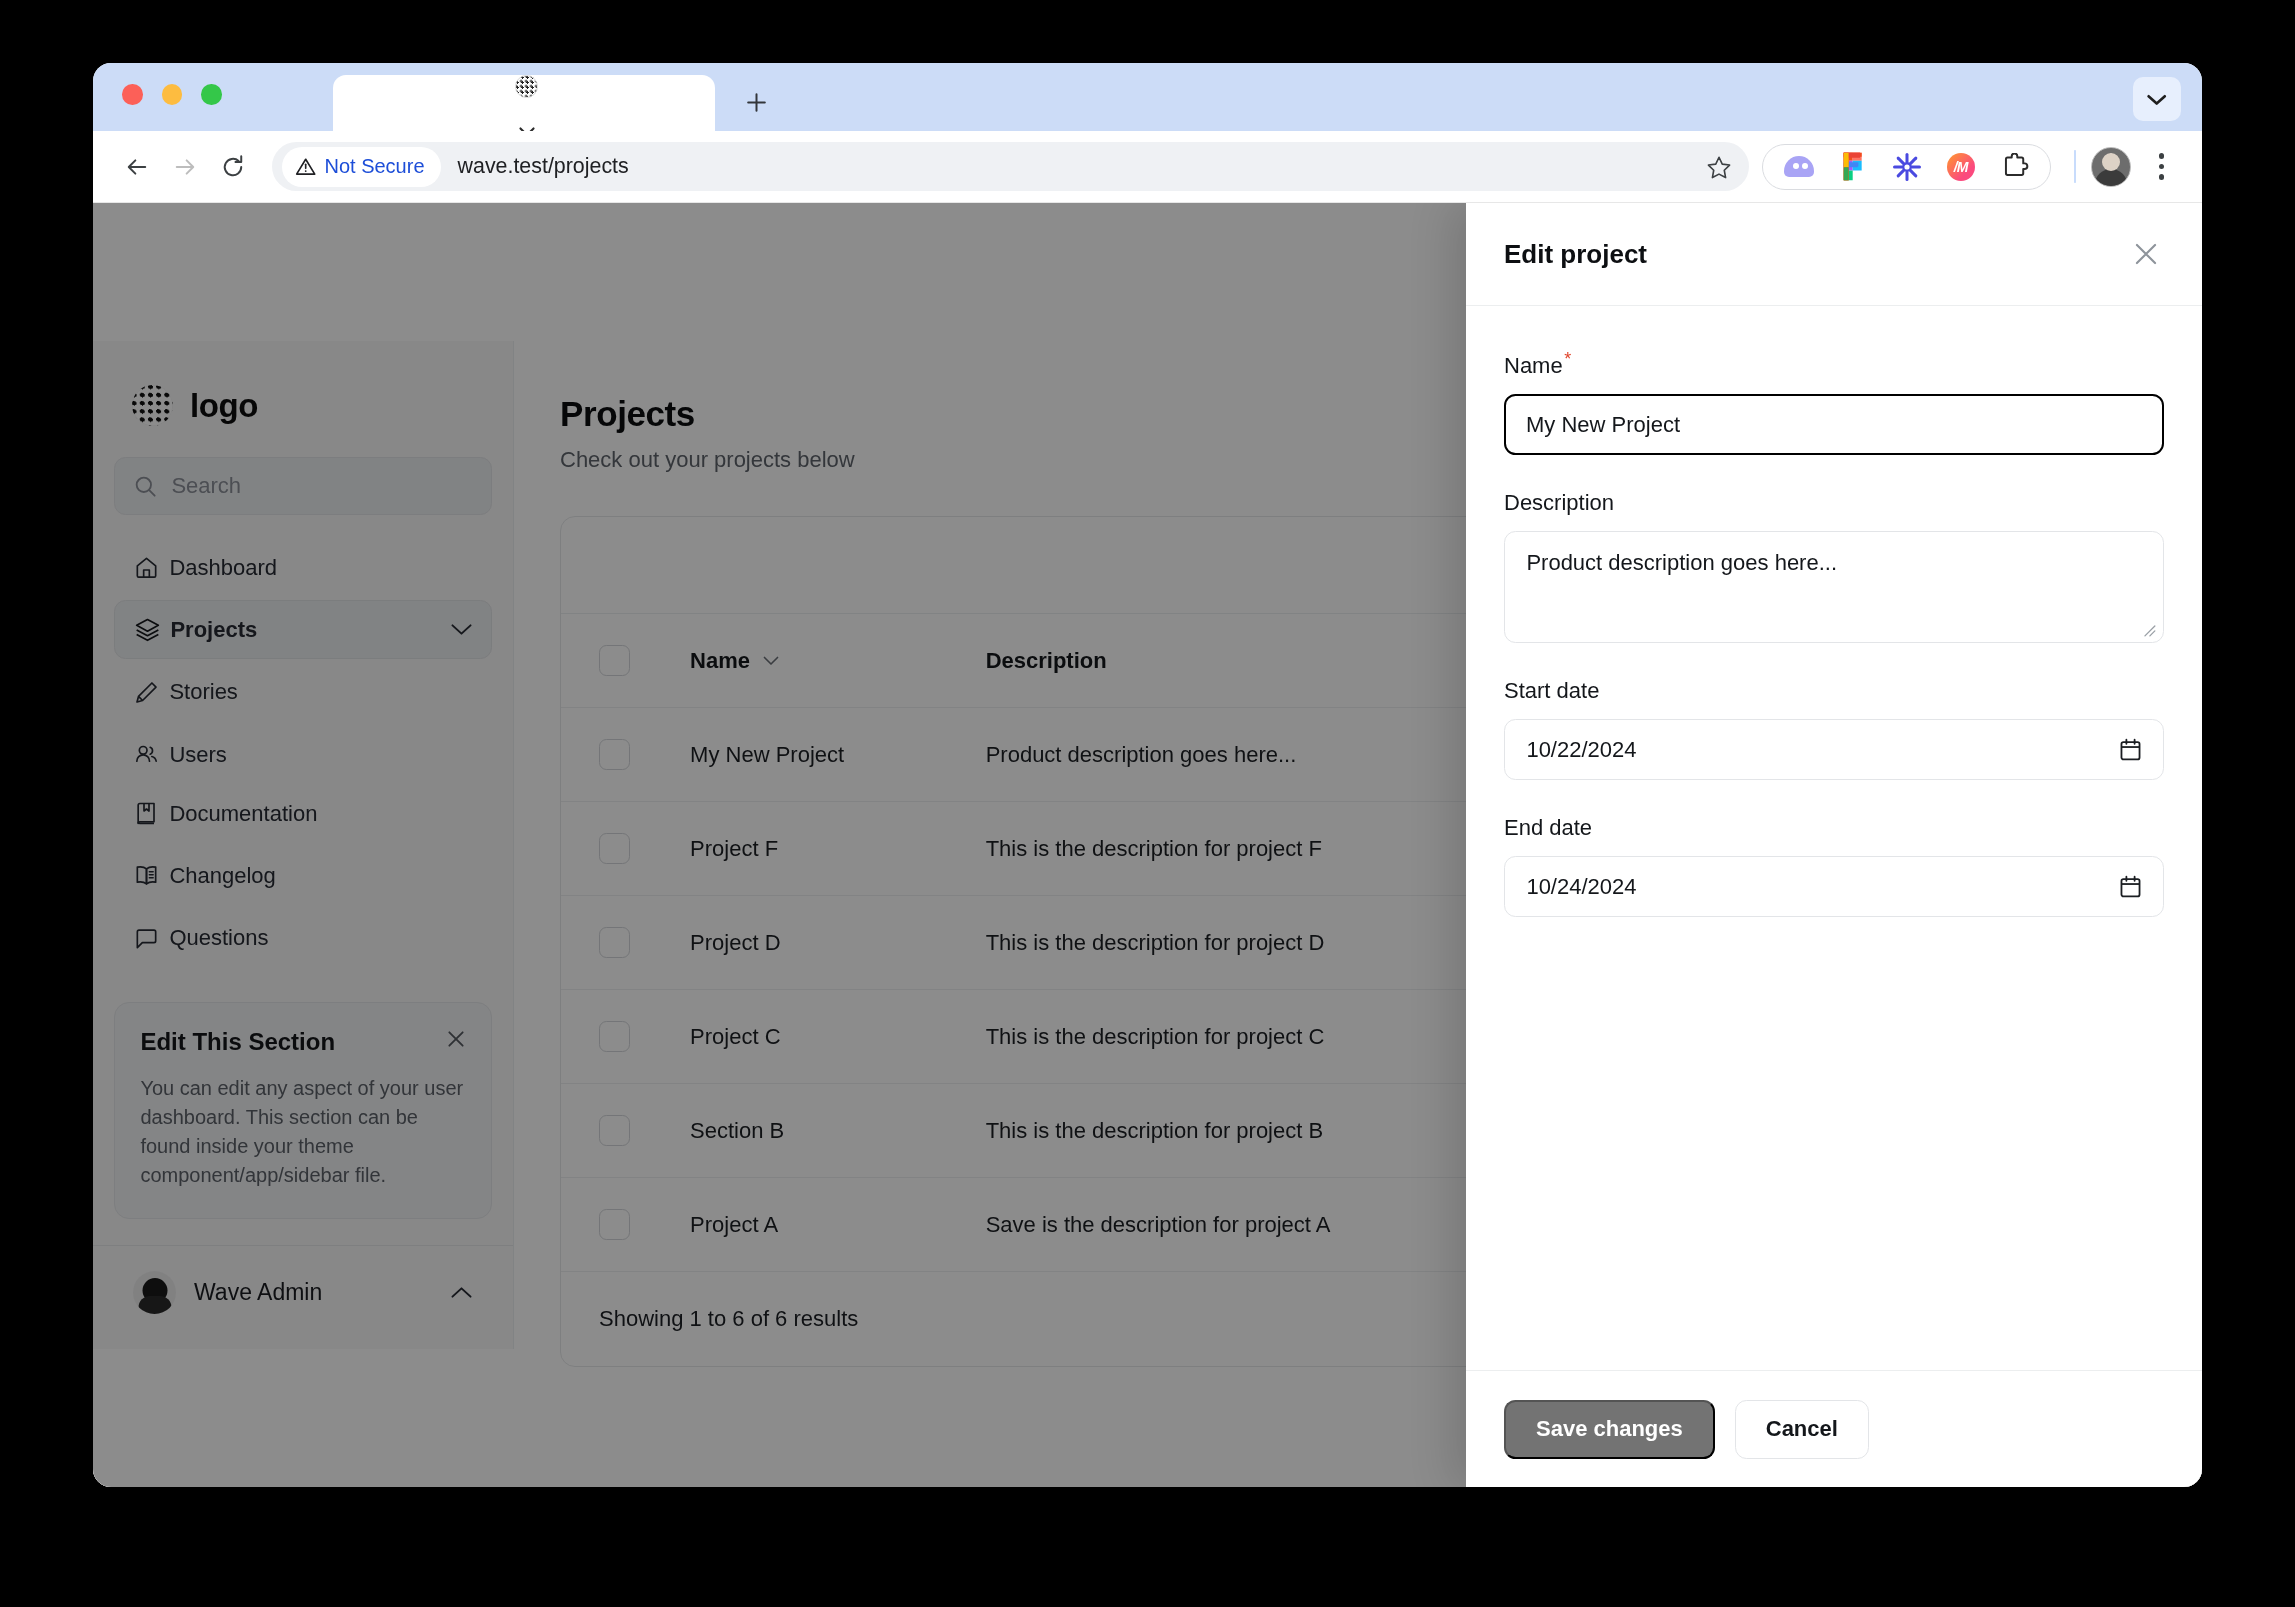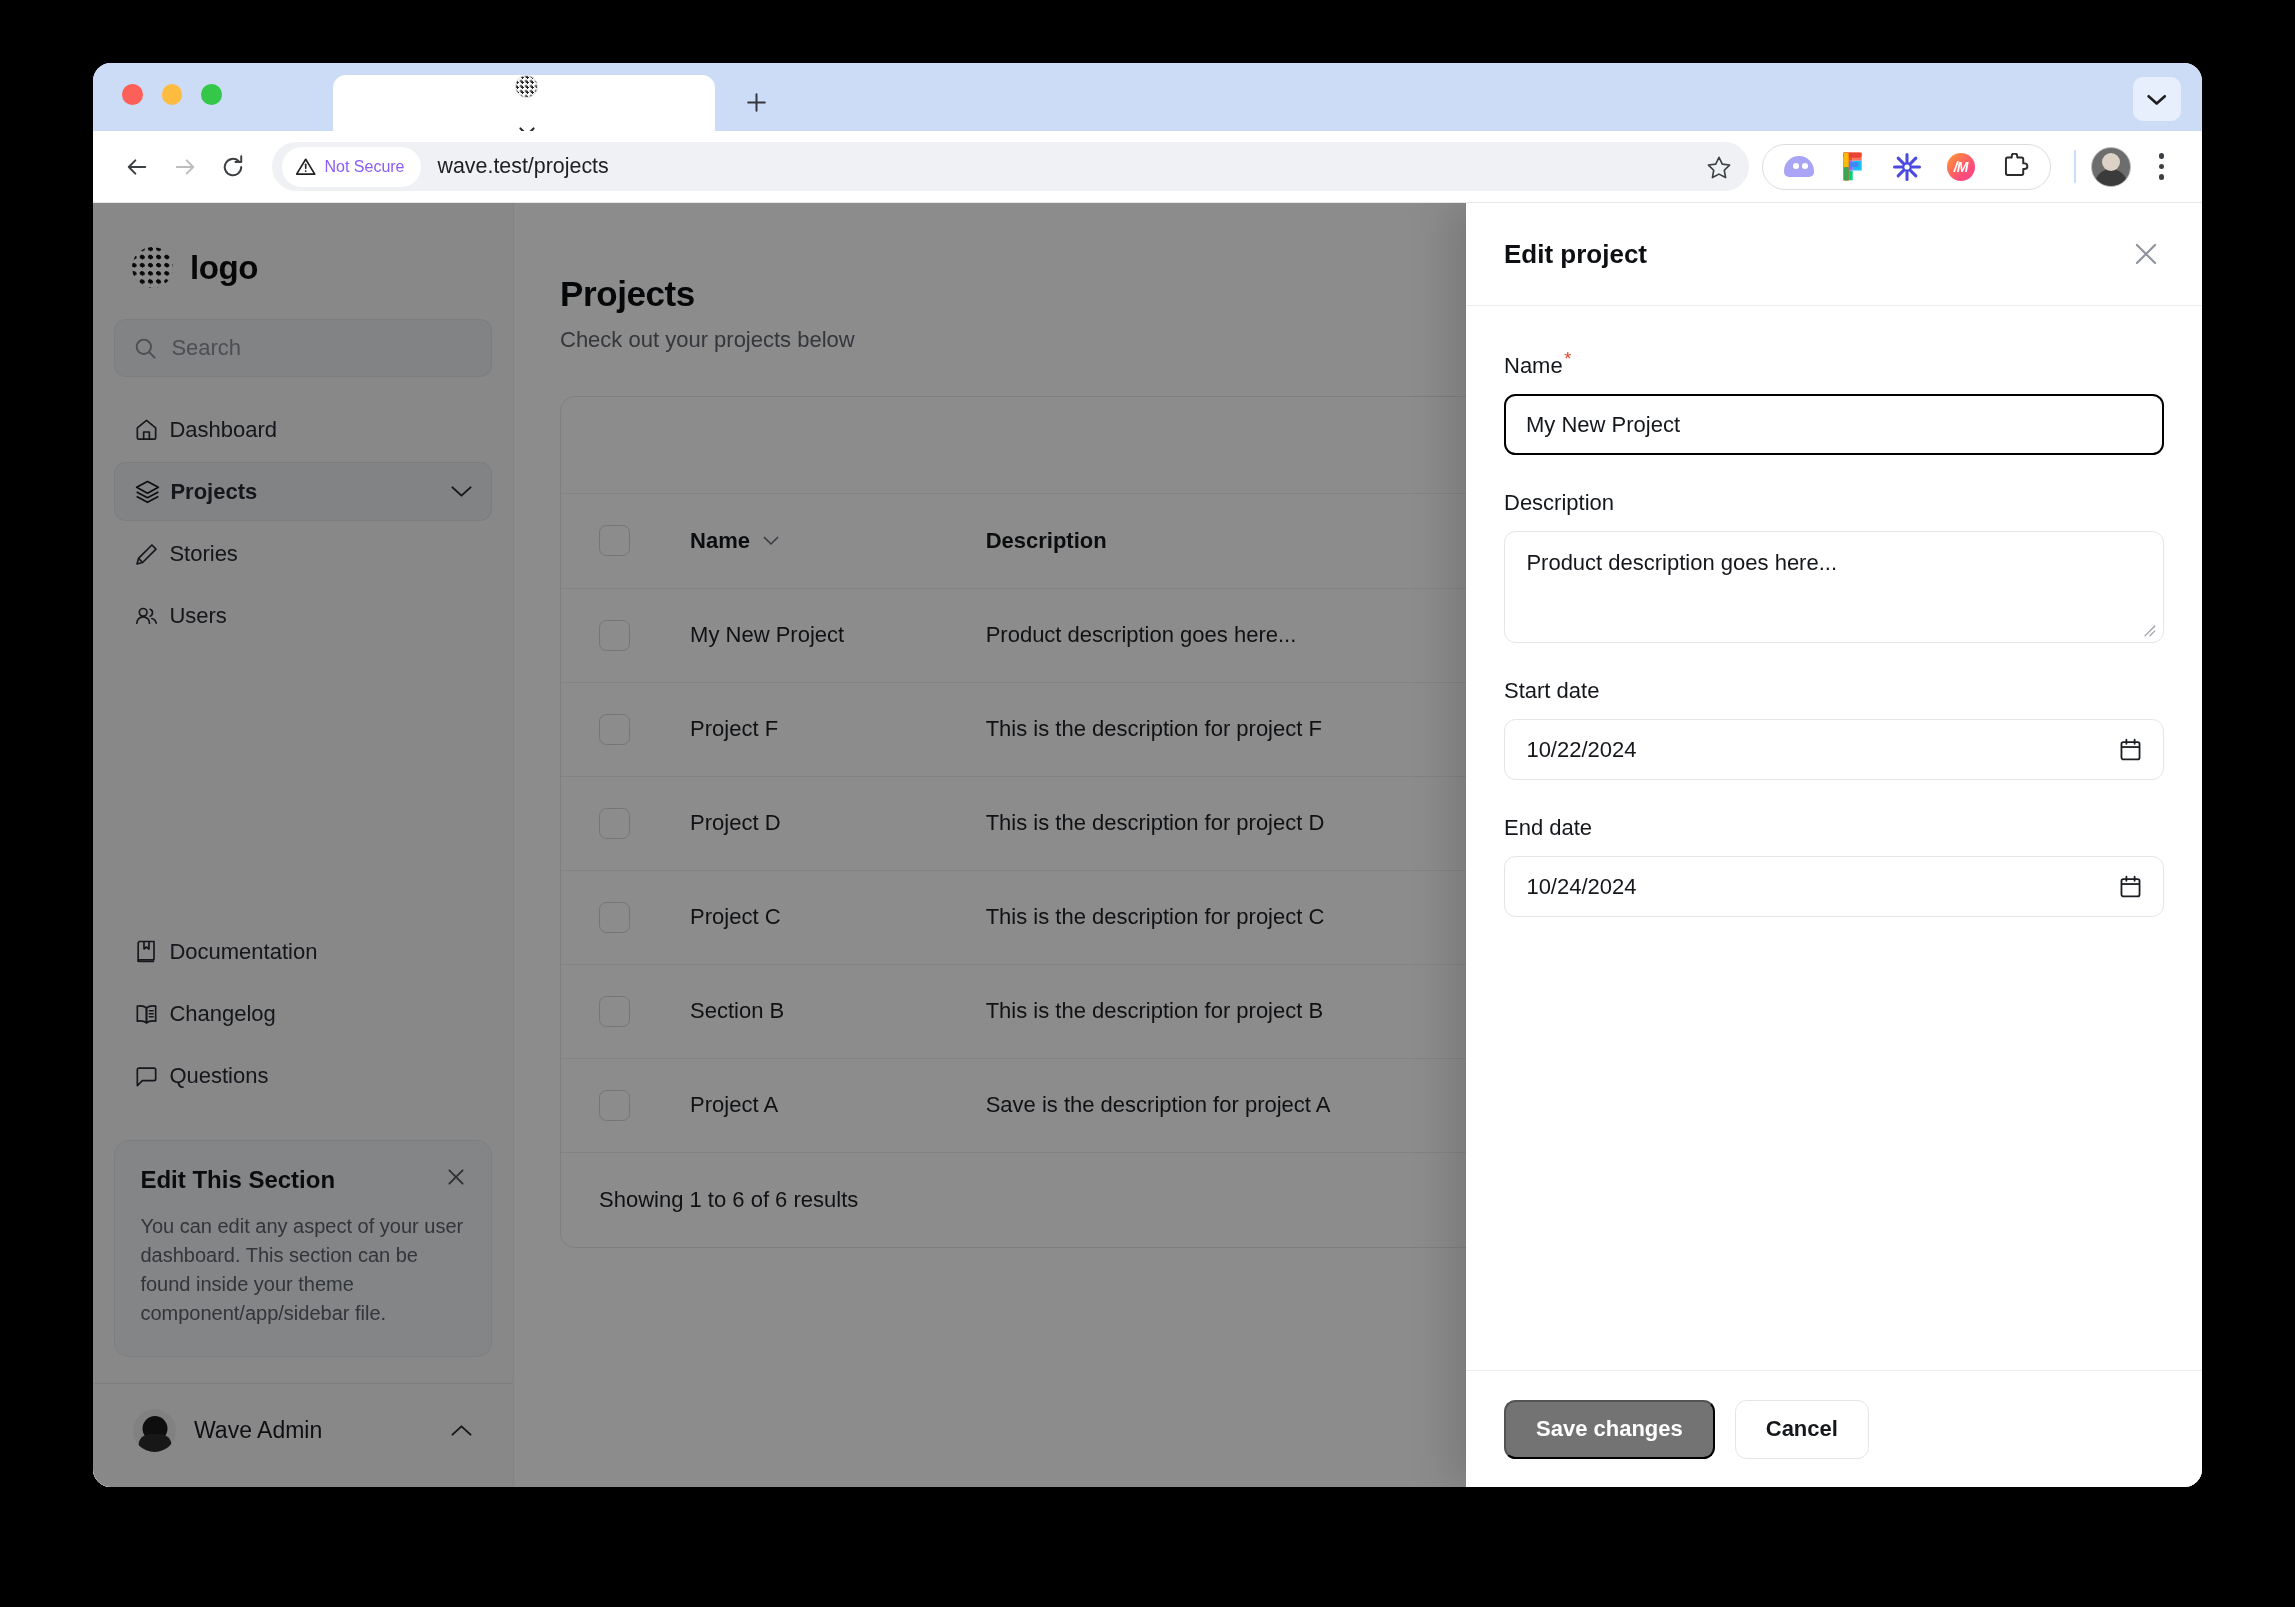--- a/index.html
+++ b/index.html
@@ -120,21 +120,21 @@
   }
   .not-secure {
     height: 40px;
     background: #ffffff;
     border-radius: 20px;
     display: flex; align-items: center;
     gap: 8.2px;
     padding: 0 16.5px 0 13px;
     margin-left: 3.3px;
   }
-  .not-secure-text { font-size: 16px; color: #8b5cf6; font-weight: 500; }
+  .not-secure-text { font-size: 20px; color: #1d4ed8; font-weight: 500; }
   .omnibox-url {
     font-size: 21.4px; color: #202124;
     margin-left: 16.5px;
   }
   .star-btn {
     position: absolute; right: 11.5px; top: 5.8px;
     width: 38px; height: 38px;
     display: flex; align-items: center; justify-content: center;
   }
   .ext-pill {
@@ -204,21 +204,21 @@
 
   
   .viewport {
     position: relative;
     height: calc(1424px - 68px - 72px);
     background: #ffffff;
     overflow: hidden;
   }
 
   
-  .app { position: absolute; inset: 0; display: flex; background: #ffffff; }
+  .app { position: absolute; inset: 0; display: flex; background: #ffffff; align-items: center; }
   .scrim {
     position: absolute; inset: 0;
     background: rgba(0,0,0,0.45);
     z-index: 40;
   }
 
   
   .sidebar {
     width: 421px; flex: 0 0 421px;
     background: #f7f7f8;

